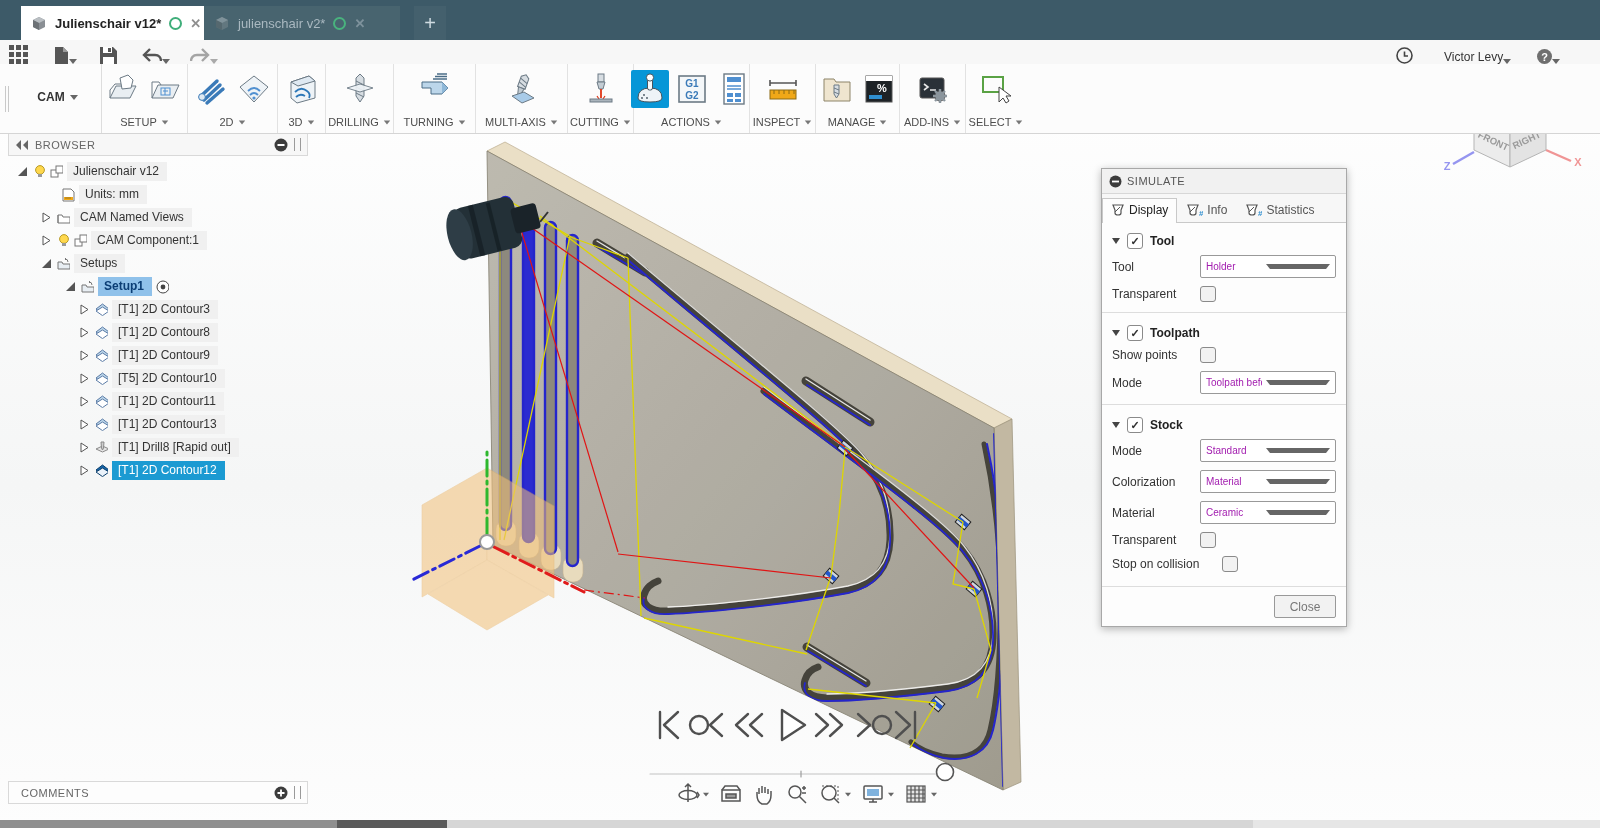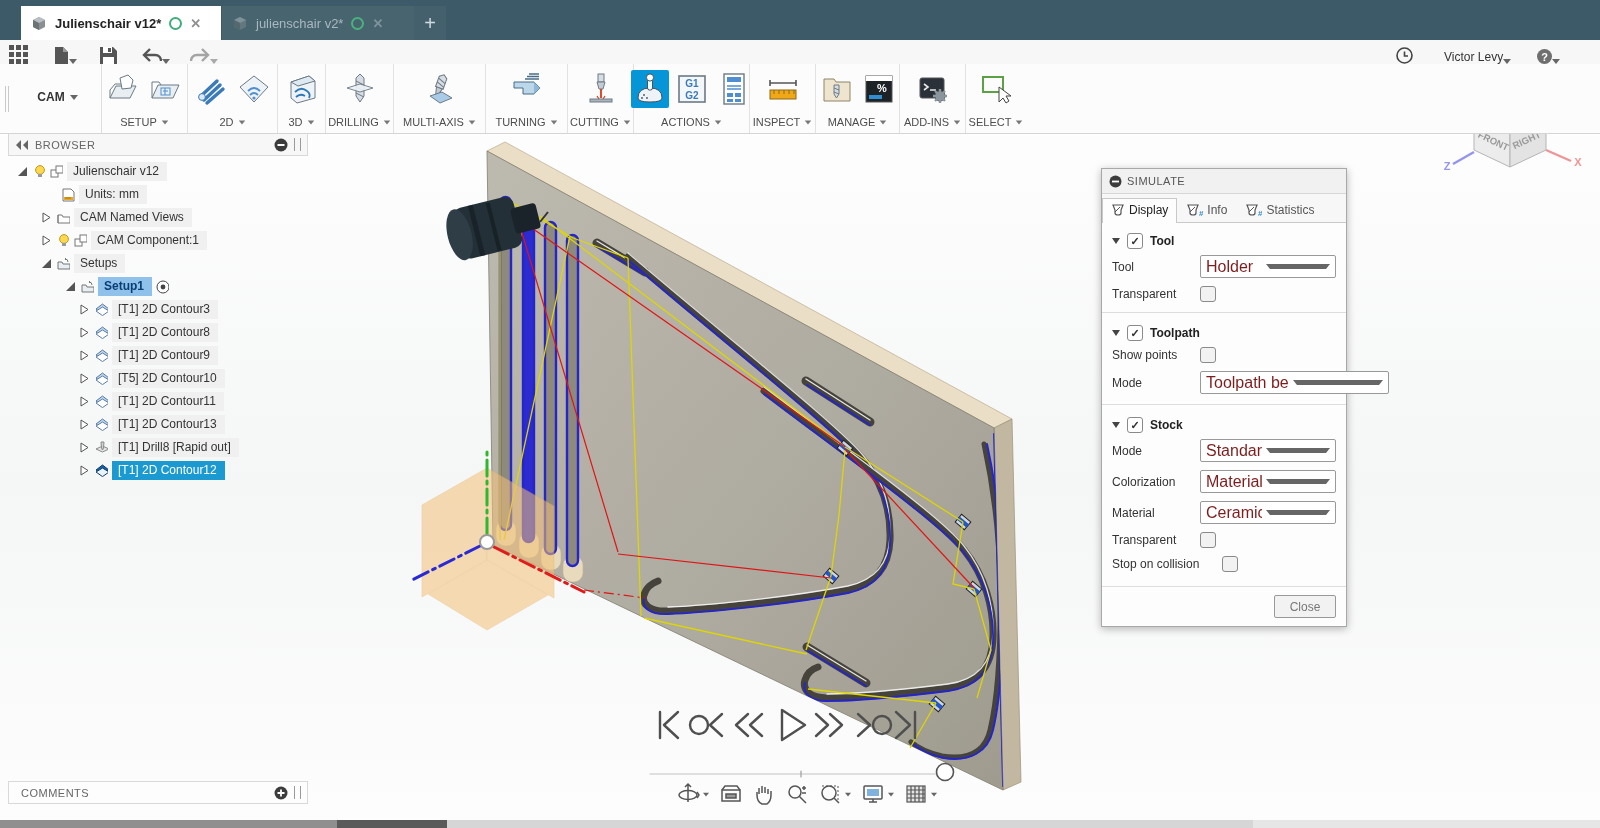--- a/index.html
+++ b/index.html
@@ -2,21 +2,21 @@
 <html><head>
 <meta charset="utf-8">
 <style>
   html,body{margin:0;padding:0;background:#e8e8e8;}
   #app{position:relative;width:1600px;height:828px;overflow:hidden;background:#fff;
        font-family:"Liberation Sans",sans-serif;font-size:12px;color:#333;}
   
   .tabbar{position:absolute;left:0;top:0;width:1600px;height:40px;background:#3d5a68;z-index:20;}
   .doctab{position:absolute;top:6px;height:34px;display:flex;align-items:center;gap:8px;padding:0 10px;cursor:pointer;}
   .doctab.active{left:21px;width:180px;background:#fff;}
-  .doctab.inactive{left:222px;width:176px;background:#48646f;}
+  .doctab.inactive{left:204px;width:176px;background:#48646f;}
   .doctab .doctitle{font-size:13px;font-weight:bold;color:#222;white-space:nowrap;}
   .doctab.inactive .doctitle{color:#a9b8c0;font-weight:normal;}
   .cloudring{width:9px;height:9px;border:2px solid #3fae7a;border-radius:50%;}
   .doctab.inactive .cloudring{border-color:#49b37e;}
   .tabclose{color:#8f8f8f;font-size:13px;font-weight:bold;}
   .doctab.inactive .tabclose{color:#7e929c;}
   .newtab{position:absolute;left:414px;top:6px;width:32px;height:34px;display:flex;align-items:center;justify-content:center;
           color:#cfdbe1;font-size:20px;background:#44606d;cursor:pointer;}
   
   .appbar{position:absolute;left:0;top:40px;width:1600px;height:24px;background:#f7f7f7;border-bottom:1px solid #e3e3e3;z-index:20;}
@@ -60,21 +60,21 @@
   .dbody{padding:4px 0 0;}
   .dsection{padding:6px 10px 2px;display:flex;align-items:center;gap:7px;font-weight:bold;color:#222;}
   .tri-down{width:0;height:0;border-left:4px solid transparent;border-right:4px solid transparent;border-top:6px solid #444;}
   .chk{width:14px;height:14px;border:1px solid #8a8a8a;border-radius:3px;background:#fff;display:flex;align-items:center;justify-content:center;
        font-size:11px;color:#333;line-height:1;cursor:pointer;}
   .chk.off{background:#f2f2f2;color:transparent;}
   .drow{display:flex;align-items:center;padding:4px 10px;}
   .dlab{width:88px;flex:0 0 88px;color:#333;}
   .dd{flex:1;height:21px;border:1px solid #999;border-radius:2px;background:#fff;display:flex;align-items:center;
       padding:0 5px;gap:4px;cursor:pointer;}
-  .dd span{flex:1;font-size:16px;color:#7f1d1d;white-space:nowrap;overflow:hidden;}
+  .dd span{flex:1;font-size:10px;color:#a21caf;white-space:nowrap;overflow:hidden;}
   .dsep{height:1px;background:#ddd;margin:6px 0;}
   .dfooter{border-top:1px solid #ddd;padding:8px 10px;display:flex;justify-content:flex-end;}
   .btn{min-width:60px;height:21px;background:#f2f2f2;border:1px solid #999;border-radius:2px;color:#777;font-size:12px;
        display:flex;align-items:center;justify-content:center;cursor:pointer;}
   
   .comments{position:absolute;left:8px;top:781px;width:300px;z-index:15;background:#fdfdfd;}
   .bottomstrip{position:absolute;left:0;top:820px;width:1600px;height:8px;background:#e6e6e6;z-index:15;}
   .bseg1{position:absolute;left:0;top:0;width:337px;height:8px;background:#8f8f8f;}
   .bseg2{position:absolute;left:337px;top:0;width:110px;height:8px;background:#5a5a5a;}
   .bseg3{position:absolute;left:447px;top:0;width:806px;height:8px;background:#d6d6d6;}
@@ -397,51 +397,51 @@
             <path d="M4,16 L17,12 L30,16 L17,20 Z" fill="#eef3f7" stroke="#6c7a85" opacity=".9"></path>
           </svg>
         </div>
       </div>
       <div class="rlabel">
           <span>DRILLING</span>
           <span class="caret"></span>
         </div>
     </div>
 
+    <div class="rgroup" style="width:82px">
+      <div class="ricons">
+        <div class="ribtn">
+          <svg width="34" height="34" viewBox="0 0 34 34">
+            <path d="M4,10 L24,10 L30,16 L24,22 L13,22 L13,16 L4,16 Z" fill="#bcd6ea" stroke="#4a6c86"></path>
+            <path d="M24,10 L30,16 L24,22" fill="#8fb8d8"></path>
+            <path d="M15,7 h14 M17,4.5 h12 M19,2 h10" stroke="#4a6c86" stroke-width="1.6"></path>
+          </svg>
+        </div>
+      </div>
+      <div class="rlabel">
+          <span>TURNING</span>
+          <span class="caret"></span>
+        </div>
+    </div>
+
     <div class="rgroup" style="width:92px">
       <div class="ricons">
         <div class="ribtn">
           <svg width="34" height="34" viewBox="0 0 34 34">
             <g transform="rotate(20 17 14)">
               <path d="M17,2 L21,5 L21,16 L13,16 L13,5 Z" fill="#d7dde2" stroke="#6c7a85"></path>
               <path d="M13,7 L21,10 M13,11 L21,14" stroke="#6c7a85"></path>
               <path d="M14,16 L20,16 L18,24 L16,24 Z" fill="#c3ccd3" stroke="#6c7a85"></path>
             </g>
             <path d="M7,24 L19,20 L29,26 L17,31 Z" fill="#a9cbe8" stroke="#6c7a85"></path>
           </svg>
         </div>
       </div>
       <div class="rlabel">
           <span>MULTI-AXIS</span>
-          <span class="caret"></span>
-        </div>
-    </div>
-
-    <div class="rgroup" style="width:82px">
-      <div class="ricons">
-        <div class="ribtn">
-          <svg width="34" height="34" viewBox="0 0 34 34">
-            <path d="M4,10 L24,10 L30,16 L24,22 L13,22 L13,16 L4,16 Z" fill="#bcd6ea" stroke="#4a6c86"></path>
-            <path d="M24,10 L30,16 L24,22" fill="#8fb8d8"></path>
-            <path d="M15,7 h14 M17,4.5 h12 M19,2 h10" stroke="#4a6c86" stroke-width="1.6"></path>
-          </svg>
-        </div>
-      </div>
-      <div class="rlabel">
-          <span>TURNING</span>
           <span class="caret"></span>
         </div>
     </div>
 
     <div class="rgroup" style="width:66px">
       <div class="ricons">
         <div class="ribtn">
           <svg width="34" height="34" viewBox="0 0 34 34">
             <rect x="14" y="2" width="6" height="8" fill="#d7dde2" stroke="#6c7a85"></rect>
             <path d="M13,10 L21,10 L19,17 L15,17 Z" fill="#c3ccd3" stroke="#6c7a85"></path>

